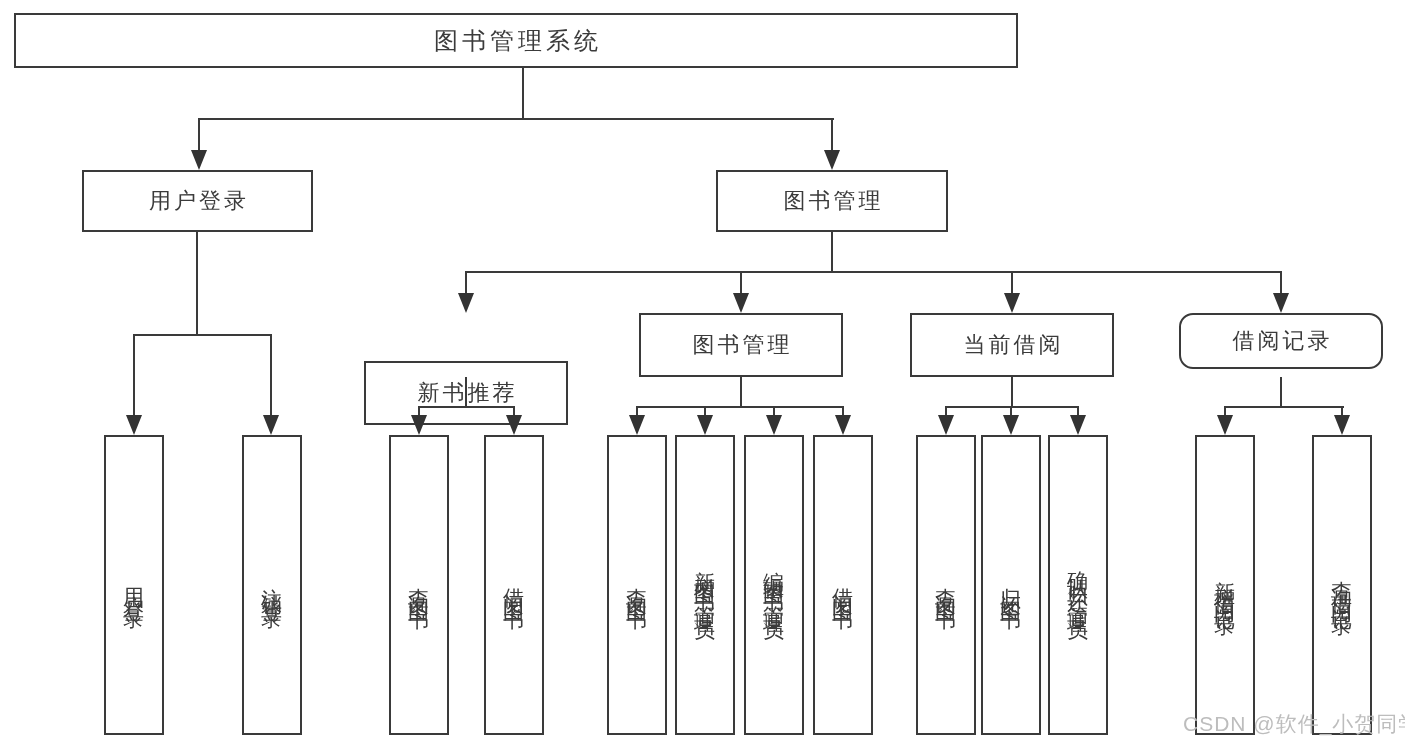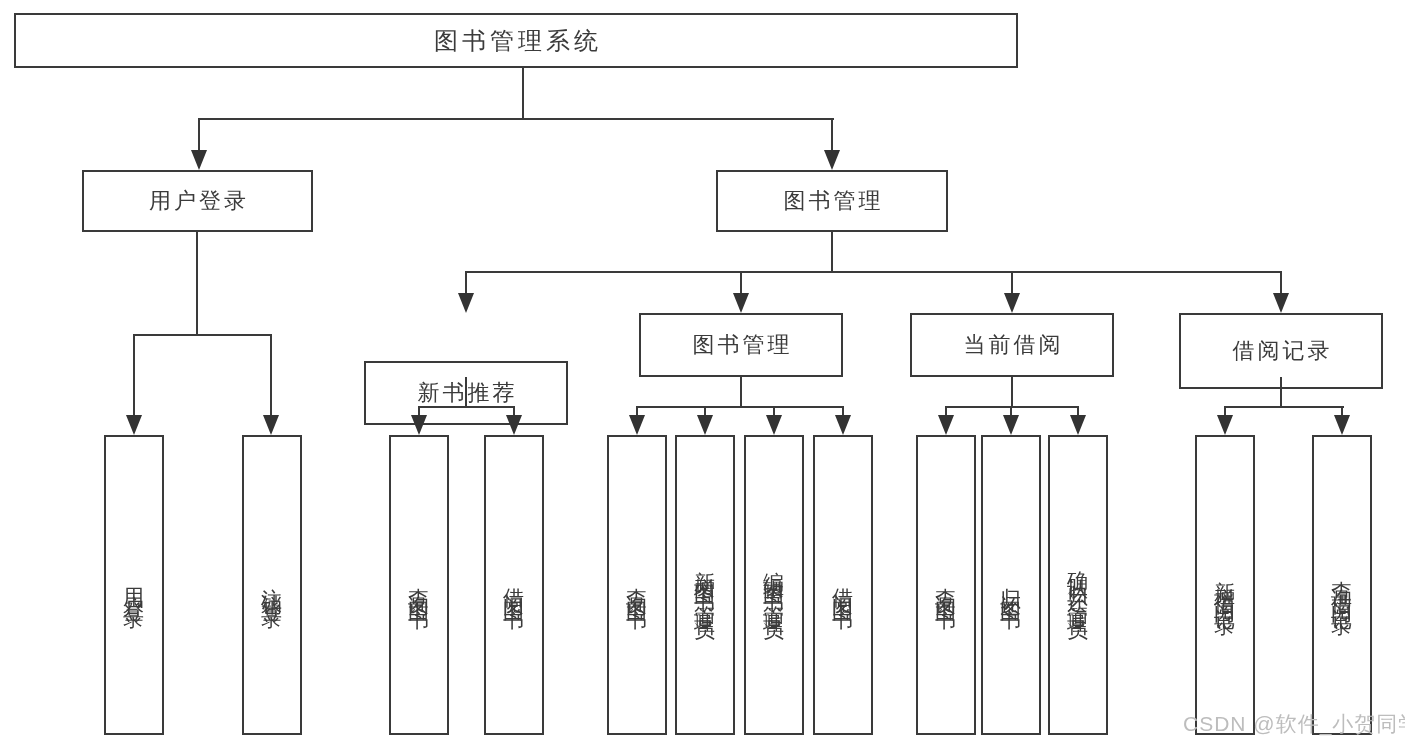--- a/index.html
+++ b/index.html
@@ -112,21 +112,21 @@
 
   <div class="box box-h" style="left:364px; top:313px; width:204px; height:64px;margin-top:48px;">
     <span>新书推荐</span>
   </div>
   <div class="box box-h" style="left:639px; top:313px; width:204px; height:64px;">
     <span>图书管理</span>
   </div>
   <div class="box box-h" style="left:910px; top:313px; width:204px; height:64px;">
     <span>当前借阅</span>
   </div>
-  <div class="box box-h" style="left:1179px; top:313px; width:204px; height:76px;">
+  <div class="box box-h" style="left:1179px; top:313px; width:204px; height:56px;border-radius:14px;">
     <span>借阅记录</span>
   </div>
 
   <div class="vline" style="left:465px; top:377px; height:31px;"></div>
   <div class="hline" style="left:418px; top:406px; width:97px;"></div>
   <div class="vline" style="left:418px; top:406px; height:13px;"></div>
   <div class="arrow" style="left:411px; top:415px;"></div>
   <div class="vline" style="left:513px; top:406px; height:13px;"></div>
   <div class="arrow" style="left:506px; top:415px;"></div>
 

